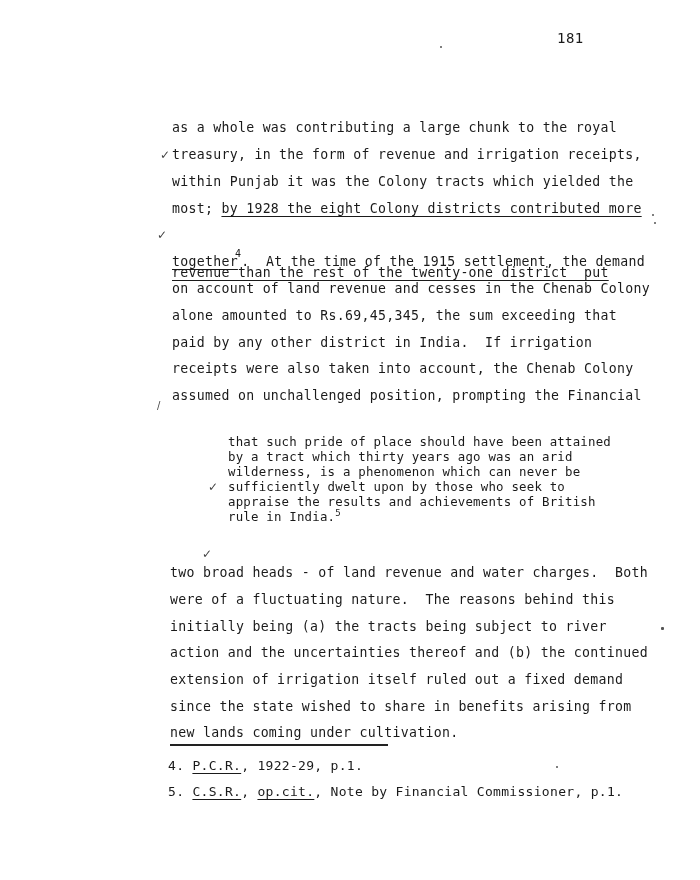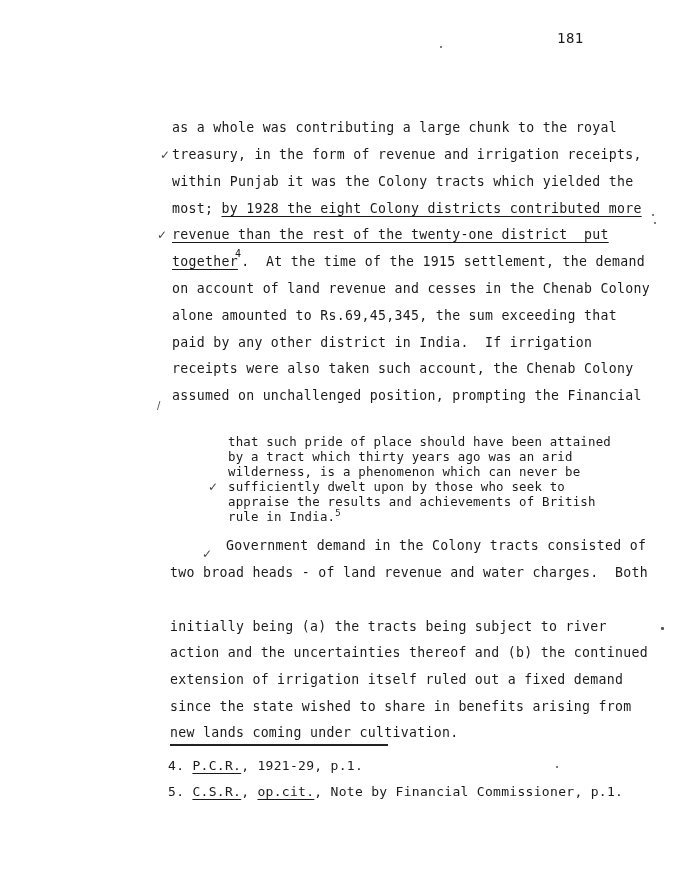--- a/index.html
+++ b/index.html
@@ -13,21 +13,21 @@
     }
     .page { position: absolute; left: 0; top: 0; width: 700px; height: 764px; }
     .page-number {
       position: absolute; left: 557px; top: 30px;
       font-size: 14px; letter-spacing: 0.5px;
     }
     .line {
       position: absolute; left: 172px;
       font-size: 13.2px; white-space: pre; letter-spacing: 0.3px; text-align: center;
     }
-    .u { text-decoration: underline; text-underline-offset: 3px; }
+    .u { text-decoration: underline; text-underline-offset: 3px; margin-top: 38px; }
     .sup { font-size: 10px; position: relative; top: -9px; margin-left: -3px; }
     .quote {
       position: absolute; left: 228px; top: 434px;
       font-size: 12.4px; line-height: 15px; white-space: pre; letter-spacing: 0.2px;
     }
     .sup5 { font-size: 9px; position: relative; top: -5px; }
     .tick { position: absolute; font-size: 12px; color: #444; font-family: "DejaVu Sans", sans-serif; }
     .rule { position: absolute; left: 170px; top: 744px; width: 218px; height: 2px; background: #222; }
     .fn {
       position: absolute; left: 168px; font-size: 13px; white-space: pre; letter-spacing: 0.3px;
@@ -44,44 +44,44 @@
   <span class="tick" style="left:160px;top:148px">✓</span>
   <div class="line" style="top:147px">treasury, in the form of revenue and irrigation receipts,</div>
   <div class="line" style="top:174px">within Punjab it was the Colony tracts which yielded the</div>
   <div class="line" style="top:201px"><span>most; </span><span class="u">by 1928 the eight Colony districts contributed more</span></div>
   <span class="tick" style="left:157px;top:228px">✓</span>
   <div class="line u" style="top:227px">revenue than the rest of the twenty-one district  put</div>
   <div class="line" style="top:254px"><span class="u">together</span><span class="sup">4</span><span>.  At the time of the 1915 settlement, the demand</span></div>
   <div class="line" style="top:281px">on account of land revenue and cesses in the Chenab Colony</div>
   <div class="line" style="top:308px">alone amounted to Rs.69,45,345, the sum exceeding that</div>
   <div class="line" style="top:335px">paid by any other district in India.  If irrigation</div>
-  <div class="line" style="top:361px">receipts were also taken such account, the Chenab Colony</div>
+  <div class="line" style="top:361px">receipts were also taken into account, the Chenab Colony</div>
   <div class="line" style="top:388px">assumed on unchallenged position, prompting the Financial</div>
   <span class="tick" style="left:157px;top:400px;font-size:10px">/</span>
 
   <span class="tick" style="left:208px;top:480px">✓</span>
   <div class="quote"><span>that such pride of place should have been attained
 by a tract which thirty years ago was an arid
 wilderness, is a phenomenon which can never be
 sufficiently dwelt upon by those who seek to
 appraise the results and achievements of British
 rule in India.</span><span class="sup5">5</span></div>
 
   <span class="tick" style="left:202px;top:547px">✓</span>
-  <div class="line" style="top:538px;left:226px">Government demand in the Colony tracts consisted of</div>
   <div class="line" style="top:565px;left:170px">two broad heads - of land revenue and water charges.  Both</div>
+  <div class="line" style="top:592px;left:170px">were of a fluctuating nature.  The reasons behind this</div>
   <div class="line" style="top:619px;left:170px">initially being (a) the tracts being subject to river</div>
   <div class="line" style="top:672px;left:170px">extension of irrigation itself ruled out a fixed demand</div>
   <div class="line" style="top:645px;left:170px">action and the uncertainties thereof and (b) the continued</div>
   <div class="line" style="top:699px;left:170px">since the state wished to share in benefits arising from</div>
   <div class="line" style="top:725px;left:170px">new lands coming under cultivation.</div>
 
   <div class="rule"></div>
 
-  <div class="fn" style="top:758px"><span>4.</span> <span class="u">P.C.R.</span><span>, 1921-29, p.1.</span></div>
+  <div class="fn" style="top:758px"><span>4.</span> <span class="u">P.C.R.</span><span>, 1922-29, p.1.</span></div>
   <div class="fn" style="top:784px"><span>5.</span> <span class="u">C.S.R.</span><span>, </span><span class="u">op.cit.</span><span>, Note by Financial Commissioner, p.1.</span></div>
 
   <span class="dot" style="left:440px;top:46px"></span>
   <span class="dot" style="left:652px;top:214px"></span>
   <span class="dot" style="left:654px;top:222px"></span>
   <span class="dot" style="left:661px;top:627px;width:3px;height:3px"></span>
   <span class="dot" style="left:556px;top:766px"></span>
 </div>
 
 </body></html>

